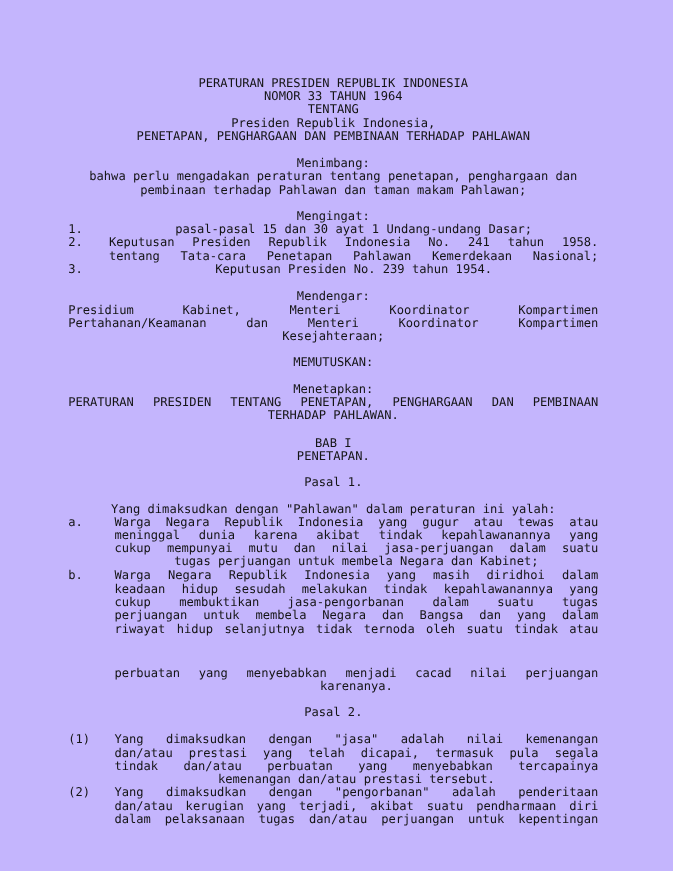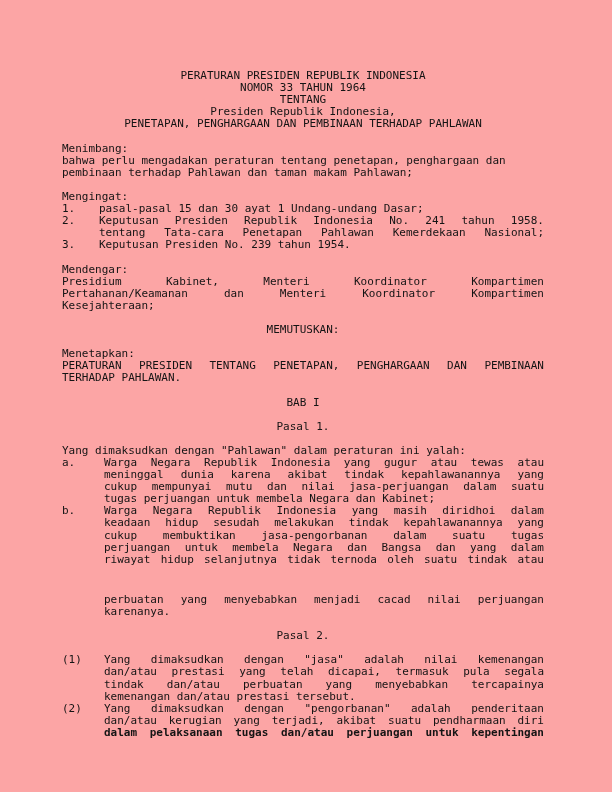--- a/index.html
+++ b/index.html
@@ -6,40 +6,40 @@
   body {
     width: 612px;
     height: 792px;
     background: #ffffff;
     overflow: hidden;
   }
   .page {
     position: relative;
     width: 612px;
     height: 792px;
-    background: #fca5a5;
+    background: #c4b5fd;
   }
   .doc {
     box-sizing: border-box;
     position: absolute;
     top: 0; left: 0;
     width: 612px;
     padding: 70px 68px 0 62px;
     font-family: "DejaVu Sans Mono", monospace;
     font-size: 11px;
     line-height: 12.1px;
     color: #141414;
     -webkit-font-smoothing: antialiased;
   }
   .line {
     position: relative;
     min-height: 12.1px;
     white-space: normal;
   }
-  .a-l { text-align: left; }
+  .a-l { text-align: center; }
   .a-c { text-align: center; }
   .a-j { text-align: justify; text-align-last: justify; }
   .mk {
     position: absolute;
     left: 0;
     top: 0;
     white-space: pre;
   }
 </style>
 </head>
@@ -68,20 +68,21 @@
       <div class="line a-j"><span>Pertahanan/Keamanan dan Menteri Koordinator Kompartimen</span></div>
       <div class="line a-l"><span>Kesejahteraan;</span></div>
       <div class="line"></div>
       <div class="line a-c"><span>MEMUTUSKAN:</span></div>
       <div class="line"></div>
       <div class="line a-l"><span>Menetapkan:</span></div>
       <div class="line a-j"><span>PERATURAN PRESIDEN TENTANG PENETAPAN, PENGHARGAAN DAN PEMBINAAN</span></div>
       <div class="line a-l"><span>TERHADAP PAHLAWAN.</span></div>
       <div class="line"></div>
       <div class="line a-c"><span>BAB I</span></div>
+      <div class="line a-c"><span>PENETAPAN.</span></div>
       <div class="line"></div>
       <div class="line a-c"><span>Pasal 1.</span></div>
       <div class="line"></div>
       <div class="line a-l"><span>Yang dimaksudkan dengan "Pahlawan" dalam peraturan ini yalah:</span></div>
       <div class="line a-j" style="padding-left: 42px;"><span class="mk">a.</span><span>Warga Negara Republik Indonesia yang gugur atau tewas atau</span></div>
       <div class="line a-j" style="padding-left: 42px;"><span>meninggal dunia karena akibat tindak kepahlawanannya yang</span></div>
       <div class="line a-j" style="padding-left: 42px;"><span>cukup mempunyai mutu dan nilai jasa-perjuangan dalam suatu</span></div>
       <div class="line a-l" style="padding-left: 42px;"><span>tugas perjuangan untuk membela Negara dan Kabinet;</span></div>
       <div class="line a-j" style="padding-left: 42px;"><span class="mk">b.</span><span>Warga Negara Republik Indonesia yang masih diridhoi dalam</span></div>
       <div class="line a-j" style="padding-left: 42px;"><span>keadaan hidup sesudah melakukan tindak kepahlawanannya yang</span></div>
@@ -92,15 +93,15 @@
       <div class="line a-l" style="padding-left: 42px;"><span>karenanya.</span></div>
       <div class="line"></div>
       <div class="line a-c"><span>Pasal 2.</span></div>
       <div class="line"></div>
       <div class="line a-j" style="padding-left: 42px;"><span class="mk">(1)</span><span>Yang dimaksudkan dengan "jasa" adalah nilai kemenangan</span></div>
       <div class="line a-j" style="padding-left: 42px;"><span>dan/atau prestasi yang telah dicapai, termasuk pula segala</span></div>
       <div class="line a-j" style="padding-left: 42px;"><span>tindak dan/atau perbuatan yang menyebabkan tercapainya</span></div>
       <div class="line a-l" style="padding-left: 42px;"><span>kemenangan dan/atau prestasi tersebut.</span></div>
       <div class="line a-j" style="padding-left: 42px;"><span class="mk">(2)</span><span>Yang dimaksudkan dengan "pengorbanan" adalah penderitaan</span></div>
       <div class="line a-j" style="padding-left: 42px;"><span>dan/atau kerugian yang terjadi, akibat suatu pendharmaan diri</span></div>
-      <div class="line a-j" style="padding-left: 42px; font-weight: bold;"><span>dalam pelaksanaan tugas dan/atau perjuangan untuk kepentingan</span></div>
+      <div class="line a-j" style="padding-left: 42px;"><span>dalam pelaksanaan tugas dan/atau perjuangan untuk kepentingan</span></div>
     </div>
 </div>
 
 </body></html>

